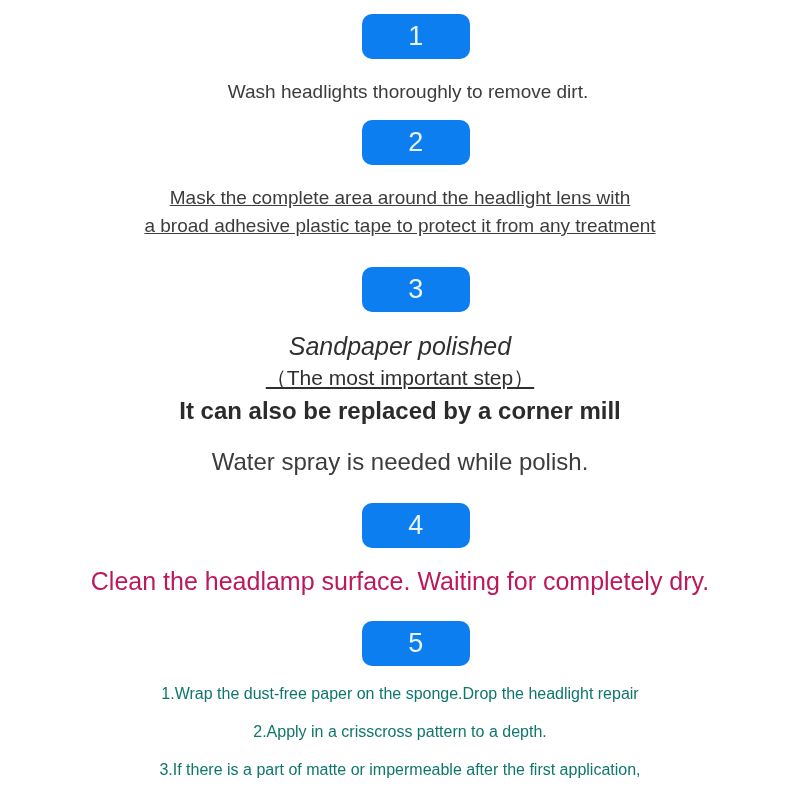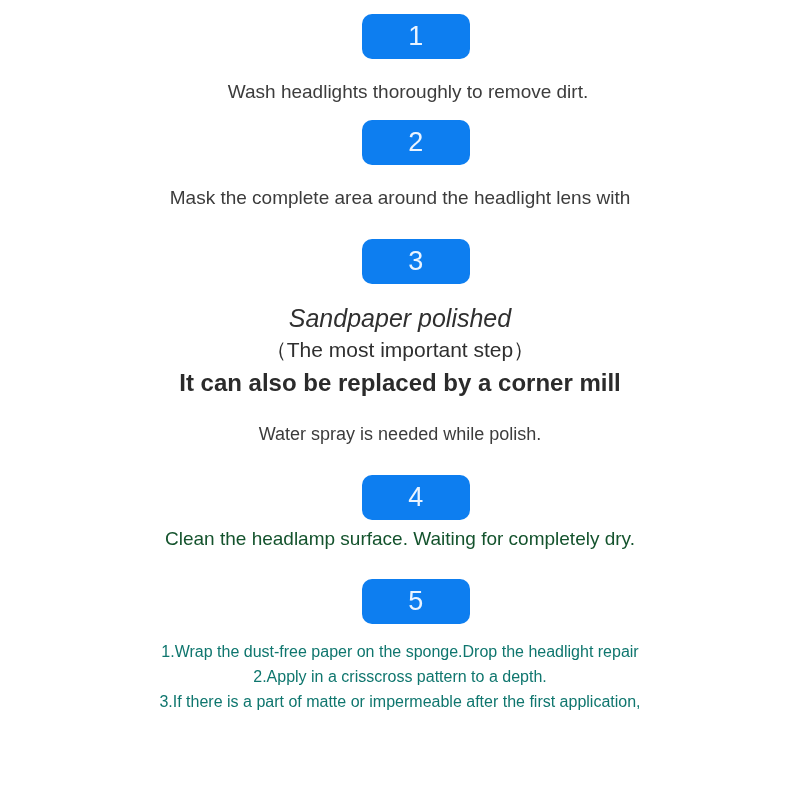--- a/index.html
+++ b/index.html
@@ -55,85 +55,87 @@
     display: block;
     white-space: pre;
   }
 
   
   .s1 { margin-top: 0; }
   .s1 .lines { margin-top: 20px; font-size: 19px; line-height: 26px; color: #3c3c3c; padding-left: 16px; }
 
   
   .s2 { margin-top: 15px; }
-  .s2 .lines { margin-top: 19px; font-size: 19px; line-height: 28px; color: #3c3c3c; }
+  .s2 .lines { margin-top: 19px; font-size: 19px; line-height: 28px; color: #3c3c3c; text-decoration: underline; }
 
   
   .s3 { margin-top: 27px; }
   .s3 .block { margin-top: 17px; text-align: center; }
   .s3 .t-head {
     font-size: 25px;
     line-height: 34px;
     color: #2f2f2f;
     display: block;
     font-style: italic;
   }
   .s3 .t-sub {
     font-size: 21px;
     line-height: 30px;
     color: #2f2f2f;
     display: block;
+    text-decoration: underline;
   }
   .s3 .t-bold {
     font-size: 24px;
     font-weight: bold;
     line-height: 30px;
     color: #2b2b2b;
     display: block;
     margin-top: 3px;
   }
   .s3 .t-water {
-    font-size: 18px;
+    font-size: 24px;
     line-height: 30px;
     color: #3c3c3c;
     display: block;
     margin-top: 21px;
   }
 
   
   .s4 { margin-top: 26px; }
-  .s4 .lines { margin-top: 4px; font-size: 19px; line-height: 30px; color: #14532d; }
+  .s4 .lines { margin-top: 18px; font-size: 25px; line-height: 30px; color: #be185d; }
 
   
   .s5 { margin-top: 25px; }
   .s5 .block { margin-top: 15px; text-align: center; }
   .s5 .para {
     font-size: 16px;
     line-height: 25px;
     color: #0f766e;
     display: block;
   }
-  .s5 .para + .para { }
+  .s5 .para + .para { margin-top: 13px; }
 </style>
 </head>
 <body>
 
 <div class="page">
 
   <section class="step s1">
     <div class="badge">1</div>
     <div class="lines">
       <span class="line">Wash headlights thoroughly to remove dirt.</span>
     </div>
   </section>
 
   <section class="step s2">
     <div class="badge">2</div>
     <div class="lines">
       <span class="line">Mask the complete area around the headlight lens with</span>
+      <span class="line">a broad adhesive plastic tape to protect it from any treatment</span>
     </div>
   </section>
 
   <section class="step s3">
     <div class="badge">3</div>
     <div class="block">
       <span class="t-head">Sandpaper polished</span>
       <span class="t-sub">（The most important step）</span>
       <span class="t-bold">It can also be replaced by a corner mill</span>
       <span class="t-water">Water spray is needed while polish.</span>

